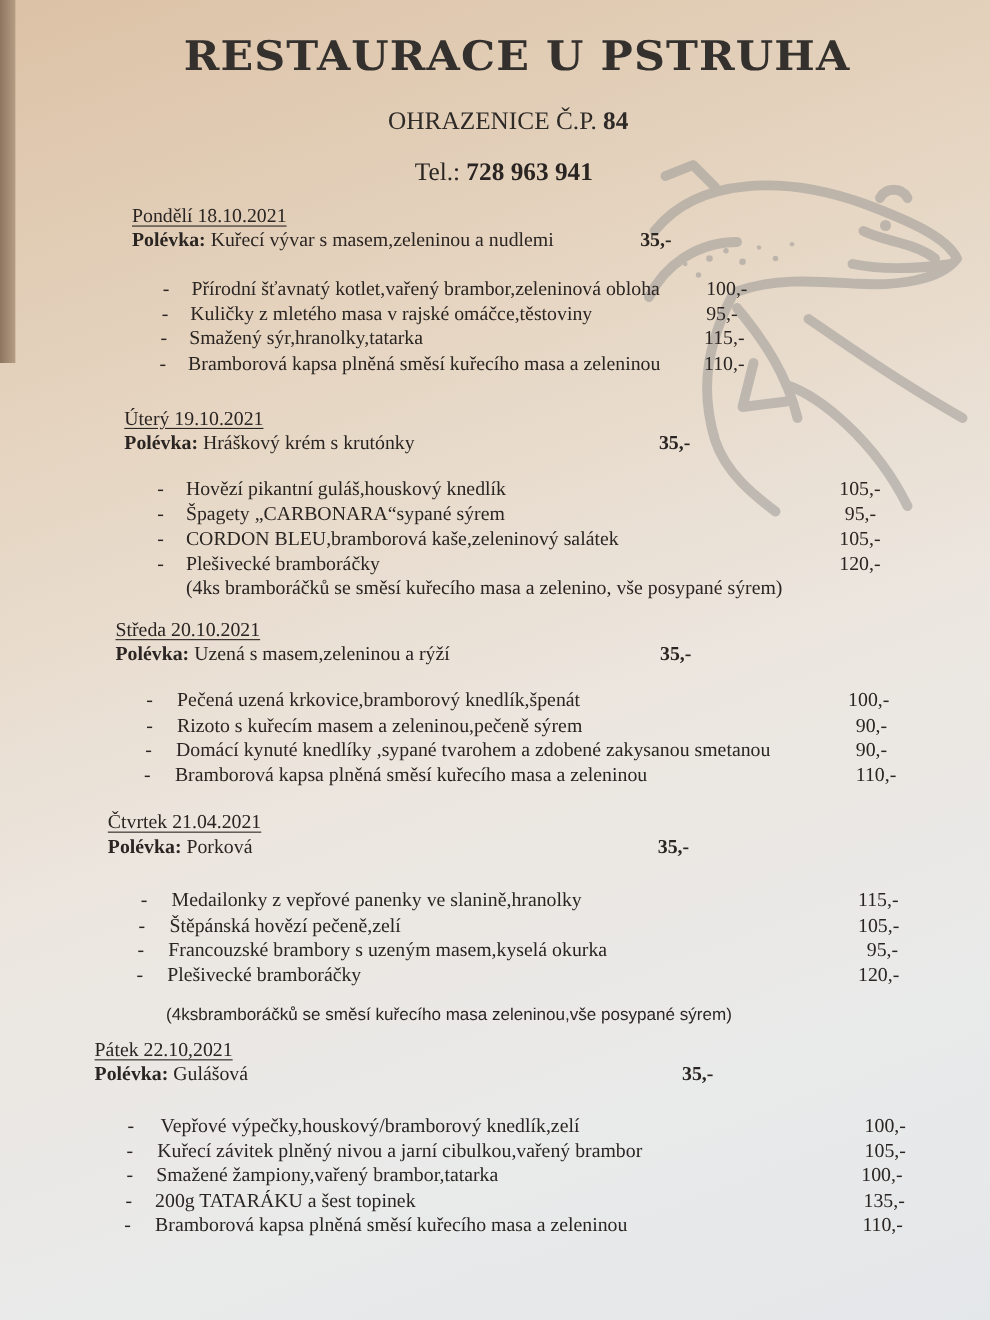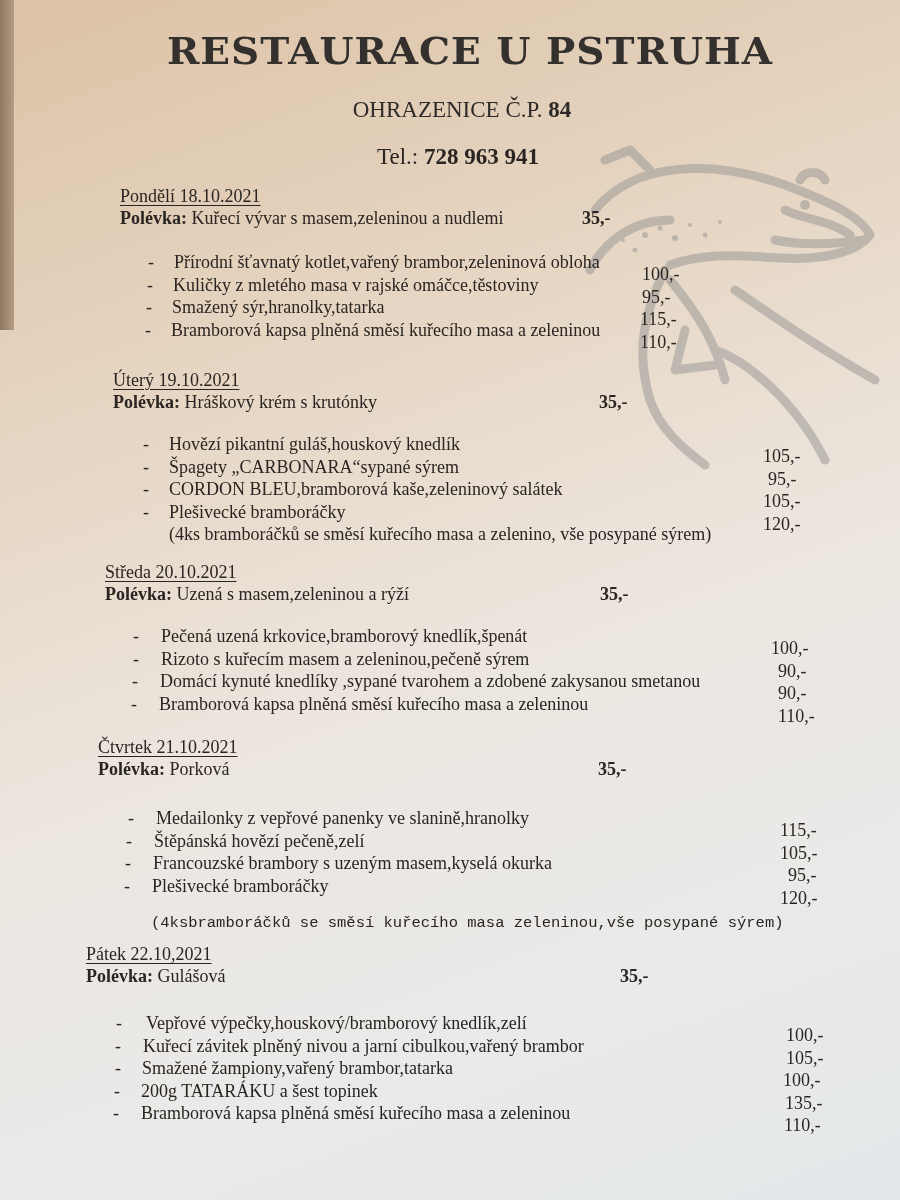--- a/index.html
+++ b/index.html
@@ -38,23 +38,23 @@
     .day-head {
       font-size: 18px; text-decoration: underline; text-underline-offset: 3px; white-space: nowrap;
     }
     .soup-row { position: relative; font-size: 18px; height: 22px; margin-top: 1px; white-space: nowrap; }
     .soup-row .lbl { font-weight: bold; }
     .soup-row .price { position: absolute; top: 0; font-weight: bold; }
     .items { margin-top: 20px; }
     .item { position: relative; font-size: 18px; height: 22.5px; white-space: nowrap; }
     .item .dash { position: absolute; left: 0; top: 0; }
     .item .name { position: absolute; top: 0; }
-    .item .price { position: absolute; top: 0; margin-top: 12px; }
+    .item .price { position: absolute; top: 0; }
     .note { font-size: 18px; white-space: nowrap; position: relative; }
-    .note.sans { font-family: Liberation Mono, monospace; font-size: 15.5px; }
+    .note.sans { font-family: Liberation Sans, sans-serif; font-size: 15.5px; }
   </style>
 </head>
 <body>
 
 <div class="table-edge"></div>
 
 <div class="page">
 
   <svg class="fish" viewBox="0 0 310 330">
     <g fill="none" stroke="#9c9a97" stroke-width="9" stroke-linecap="round" stroke-linejoin="round">
@@ -181,21 +181,21 @@
         </div>
       <div class="item">
           <span class="dash" style="left:26px">-</span>
           <span class="name" style="left:54px">Bramborová kapsa plněná směsí kuřecího masa a zeleninou</span>
           <span class="price" style="left:673px">110,-</span>
         </div>
     </div>
   </div>
 
   <div class="day" style="left:98px; top:737px;">
-    <div class="day-head">Čtvrtek  21.10.2021</div>
+    <div class="day-head">Čtvrtek  21.04.2021</div>
     <div class="soup-row">
       <span class="lbl">Polévka:</span>
       <span>Porková</span>
       <span class="price" style="left:500px;">35,-</span>
     </div>
     <div class="items" style="margin-top:27px;">
       <div class="item">
           <span class="dash" style="left:30px">-</span>
           <span class="name" style="left:58px">Medailonky z vepřové panenky ve slanině,hranolky</span>
           <span class="price" style="left:682px">115,-</span>

